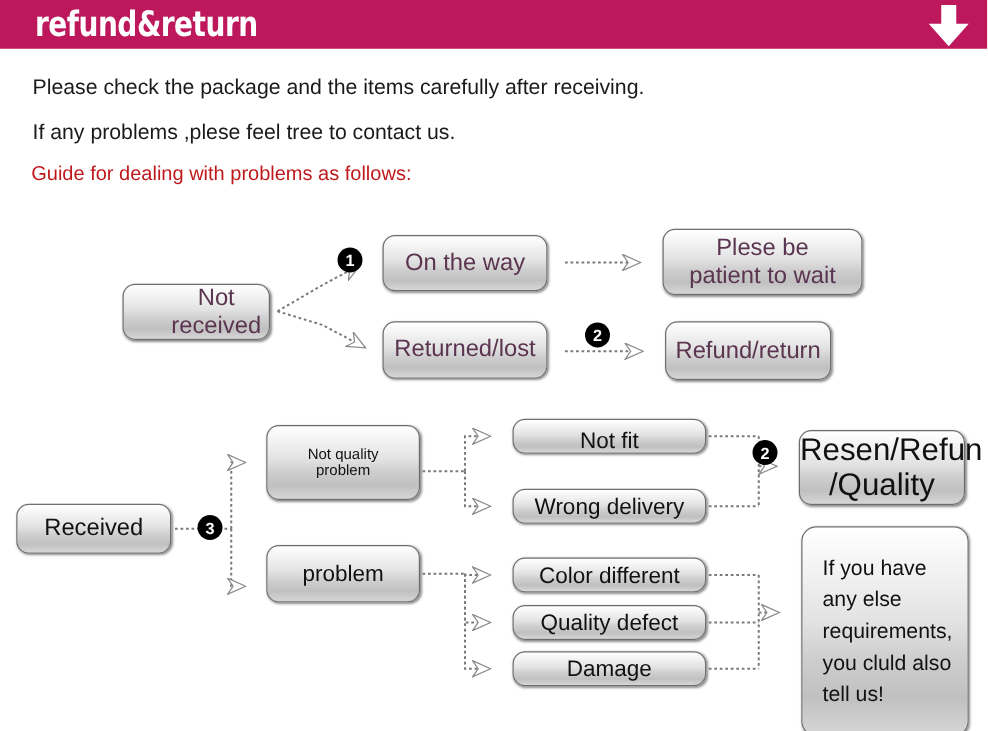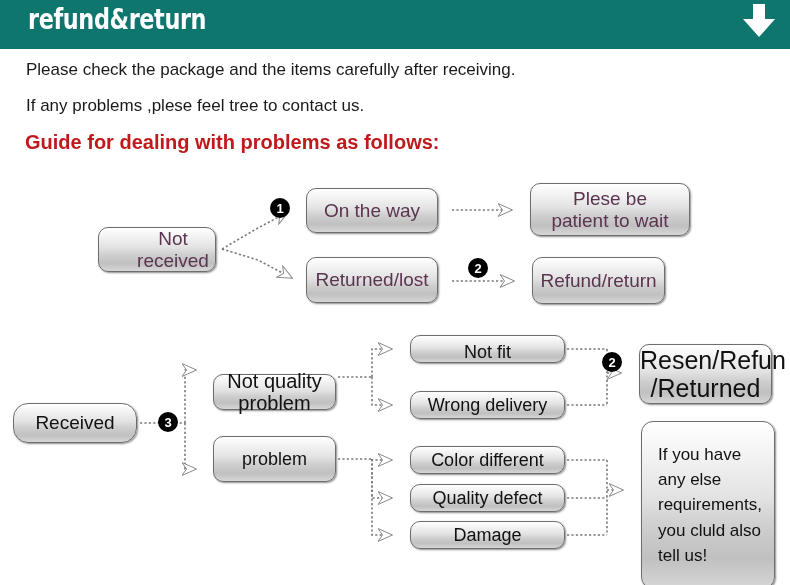--- a/index.html
+++ b/index.html
@@ -17,22 +17,22 @@
     height: 585px;
     background: #ffffff;
     overflow: hidden;
   }
 
   
   .header-bar {
     position: absolute;
     left: 0; top: 0;
     width: 790px;
-    height: 49px;
-    background: #0f766e;
+    height: 39px;
+    background: #be185d;
   }
   .header-title {
     position: absolute;
     left: 28px;
     top: 3px;
     color: #ffffff;
     font-family: "DejaVu Sans", sans-serif;
     font-size: 28px;
     font-weight: bold;
     letter-spacing: -0.5px;
@@ -57,22 +57,22 @@
     font-family: "Liberation Sans", sans-serif;
     white-space: nowrap;
   }
   .intro-line.l1 { left: 26px; top: 60px; }
   .intro-line.l2 { left: 26px; top: 96px; }
   .guide-heading {
     position: absolute;
     left: 25px;
     top: 131px;
     color: #c0191c;
-    font-size: 20px;
-    font-weight: bold;
+    font-size: 16px;
+    font-weight: normal;
     font-family: "Liberation Sans", sans-serif;
     white-space: nowrap;
   }
 
   
   .node {
     position: absolute;
     box-sizing: border-box;
     border: 1px solid #6e6e6e;
     border-radius: 10px;
@@ -90,22 +90,22 @@
   .node span { display: block; width: 100%; }
   .node.purple { color: #5b3450; }
   .node.dark   { color: #111111; }
 
   .node.n-notreceived  { left: 98px;  top: 227px; width: 118px; height: 45px; font-size: 19px; padding-left: 32px; }
   .node.n-ontheway     { left: 306px; top: 188px; width: 132px; height: 45px; font-size: 19px; }
   .node.n-returnedlost { left: 306px; top: 257px; width: 132px; height: 46px; font-size: 19px; }
   .node.n-patient      { left: 530px; top: 183px; width: 160px; height: 53px; font-size: 19px; }
   .node.n-refundreturn { left: 532px; top: 257px; width: 133px; height: 47px; font-size: 19px; }
 
-  .node.n-received     { left: 13px;  top: 403px; width: 124px; height: 40px; font-size: 19px; border-radius: 15px; }
-  .node.n-notquality   { left: 213px; top: 374px; width: 123px; height: 36px; font-size: 20px; }
+  .node.n-received     { left: 13px;  top: 403px; width: 124px; height: 40px; font-size: 19px; }
+  .node.n-notquality   { left: 213px; top: 340px; width: 123px; height: 60px; font-size: 12px; }
   .node.n-quality      { left: 213px; top: 436px; width: 123px; height: 46px; font-size: 18px; }
 
   .node.n-notfit       { left: 410px; top: 335px; width: 155px; height: 28px; font-size: 18px; align-items: flex-end; }
   .node.n-wrongdel     { left: 410px; top: 391px; width: 155px; height: 28px; font-size: 18px; }
   .node.n-colordiff    { left: 410px; top: 446px; width: 155px; height: 28px; font-size: 18px; }
   .node.n-qualitydef   { left: 410px; top: 484px; width: 155px; height: 28px; font-size: 18px; }
   .node.n-damage       { left: 410px; top: 521px; width: 155px; height: 28px; font-size: 18px; }
 
   .node.n-resend       { left: 639px; top: 344px; width: 133px; height: 60px; font-size: 25px; }
   .node.n-contactus    {
@@ -256,21 +256,21 @@
   <div class="node dark n-qualitydef">
     <span>Quality defect</span>
   </div>
   <div class="node dark n-damage">
     <span>Damage</span>
   </div>
 
   <div class="node dark n-resend">
     <span>
       <span>Resen/Refun</span>
-      <span>/Returned</span>
+      <span>/Quality</span>
     </span>
   </div>
   <div class="node dark n-contactus">
     <span>
       <span>If you have</span>
       <span>any else</span>
       <span>requirements,</span>
       <span>you cluld also</span>
       <span>tell us!</span>
     </span>

